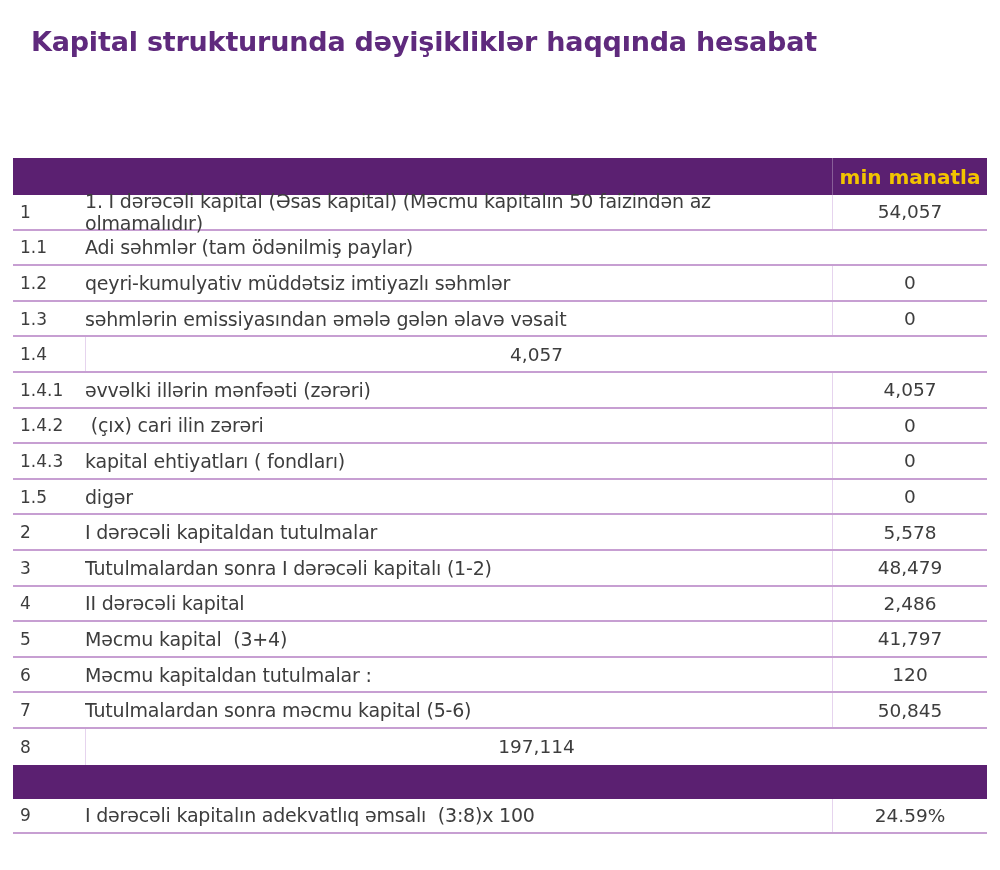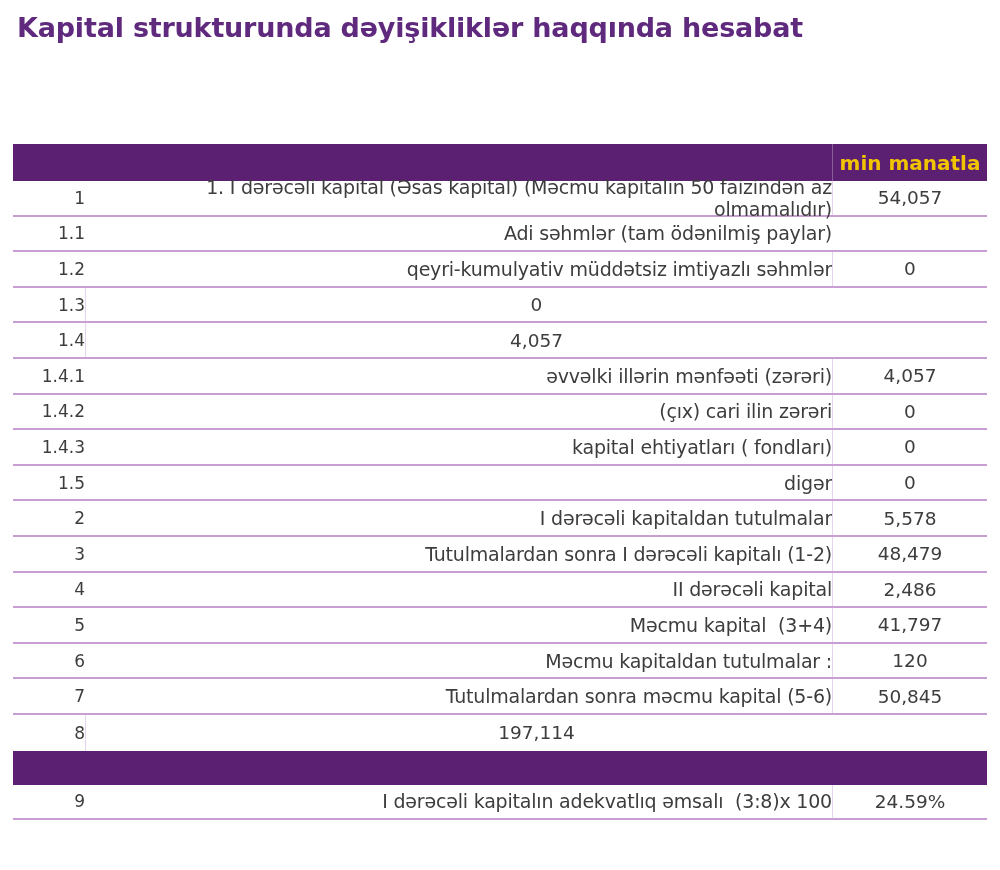--- a/index.html
+++ b/index.html
@@ -14,27 +14,27 @@
   *{box-sizing:border-box;}
   html,body{margin:0;padding:0;}
   body{
     width:1000px;height:870px;overflow:hidden;
     background:var(--bg);
     font-family:"DejaVu Sans","Liberation Sans",sans-serif;
     color:var(--text);
   }
   .page{padding:8px 13px 0 13px;}
   .title{
-    margin:4px;
+    margin:18px;
     font-size:27px;
     font-weight:bold;
     color:var(--title);
     letter-spacing:-0.2px;
   }
-  .table{margin-top:101px;width:974px;text-align:right;}
+  .table{margin-top:101px;width:974px;}
   .bar{
     display:flex;
     background:var(--purple);
     height:37px;
     align-items:center;
   }
   .bar.small{height:34px;flex-direction:column;}
   .bar .bar-spacer{flex:0 0 819px;height:100%;}
   .bar .bar-value{
     flex:1;
@@ -96,20 +96,21 @@
   </div>
 
   <div class="row">
     <div class="cell num">1.2</div>
     <div class="cell label">qeyri-kumulyativ müddətsiz imtiyazlı səhmlər</div>
     <div class="cell value">0</div>
   </div>
 
   <div class="row">
     <div class="cell num">1.3</div>
+    <div class="cell label">səhmlərin emissiyasından əmələ gələn əlavə vəsait</div>
     <div class="cell value">0</div>
   </div>
 
   <div class="row">
     <div class="cell num">1.4</div>
     <div class="cell value">4,057</div>
   </div>
 
   <div class="row">
     <div class="cell num">1.4.1</div>

